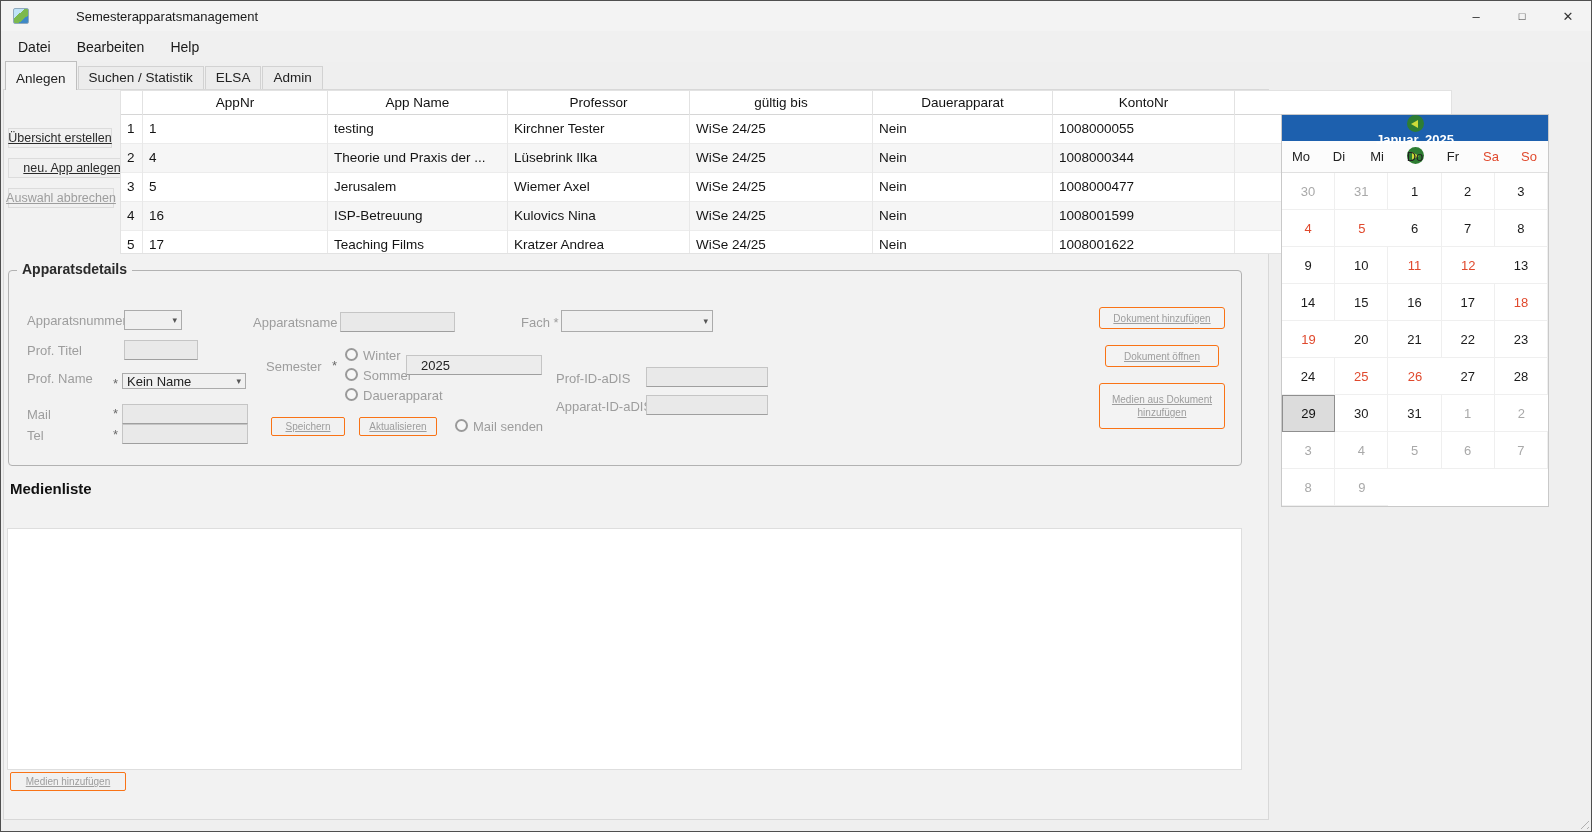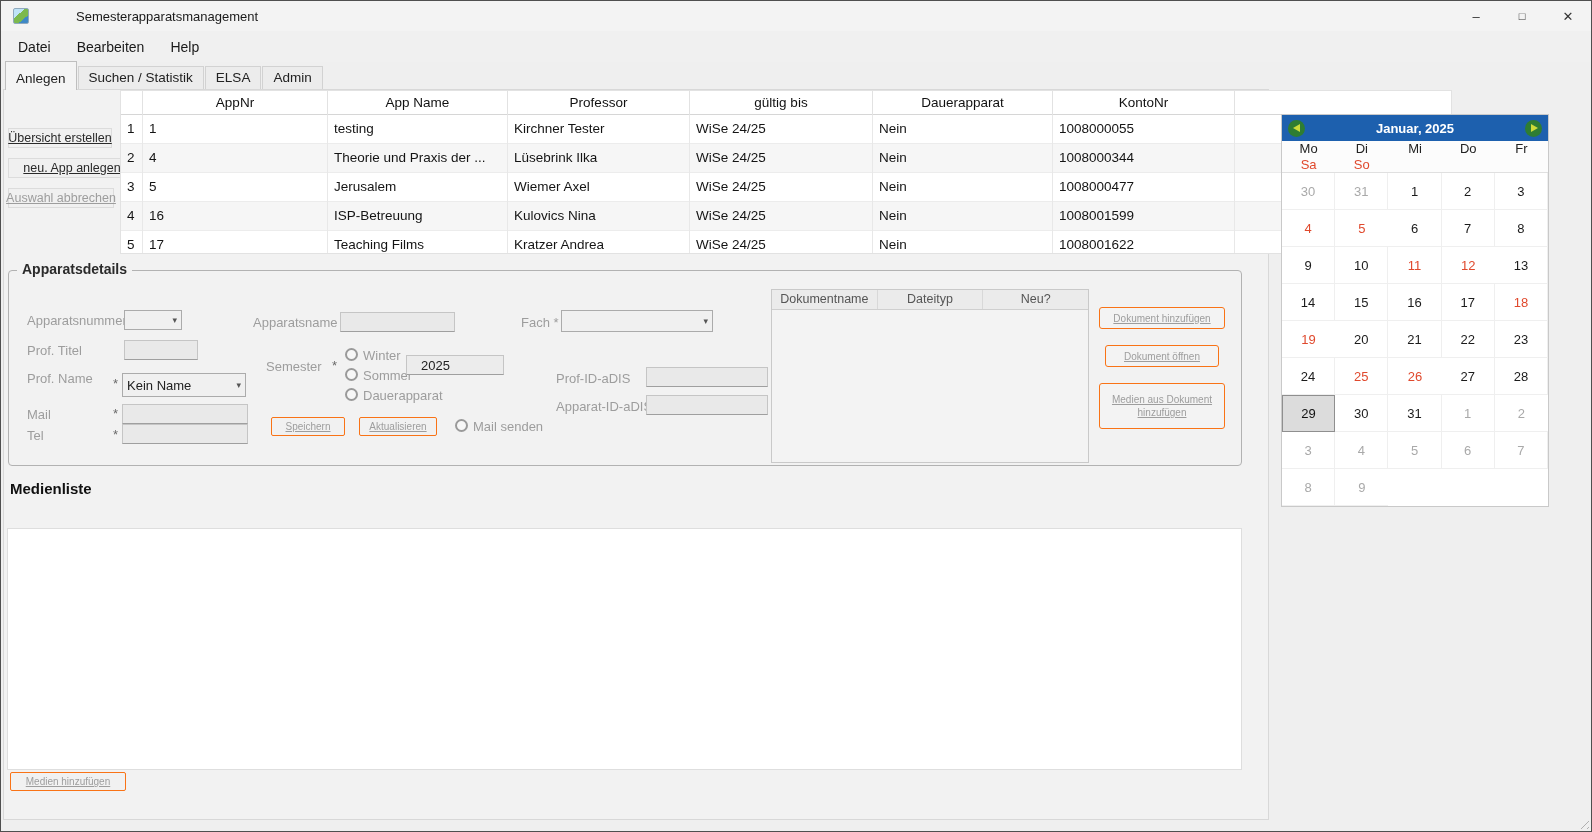--- a/index.html
+++ b/index.html
@@ -65,26 +65,26 @@
   
   .section-title{font-size:15px;font-weight:bold;color:#111;white-space:nowrap;}
   .medien-table{border:1px solid #dedede;background:#fff;}
   .m-head{display:flex;height:20px;border-bottom:1px solid #d4d4d4;background:#fff;}
   .mhc{flex:1;text-align:center;line-height:19px;font-size:12.5px;font-weight:bold;color:#111;border-right:1px solid #e6e6e6;overflow:hidden;white-space:nowrap;cursor:pointer;}
   .mhc:last-child{border-right:none;}
   .m-body{height:220px;background:#fff;}
 
   
   .calendar{position:absolute;left:1280px;top:113px;width:268px;background:#fff;border:1px solid #c9c9c9;}
-  .cal-header{height:26px;background:#1d60ae;display:flex;align-items:center;justify-content:space-between;padding:0 6px;}
+  .cal-header{height:26px;background:#1d60ae;display:flex;align-items:center;justify-content:space-between;padding:0 6px;flex-direction:column;}
   .cal-title{color:#fff;font-weight:bold;font-size:13px;flex:1;text-align:center;}
   .cal-nav{width:17px;height:17px;border-radius:50%;background:#2e7d32;display:flex;align-items:center;justify-content:center;cursor:pointer;flex:0 0 auto;}
   .tri-l{width:0;height:0;border-top:4px solid transparent;border-bottom:4px solid transparent;border-right:7px solid #cddc39;margin-right:1px;}
   .tri-r{width:0;height:0;border-top:4px solid transparent;border-bottom:4px solid transparent;border-left:7px solid #cddc39;margin-left:1px;}
-  .cal-daynames{display:grid;grid-template-columns:repeat(5,1fr);height:32px;border-bottom:1px solid #e0e0e0;background:#fcfcfc;}
+  .cal-daynames{display:grid;grid-template-columns:repeat(7,1fr);height:32px;border-bottom:1px solid #e0e0e0;background:#fcfcfc;}
   .dayname{display:flex;align-items:center;justify-content:center;font-size:13px;color:#222;}
   .dayname.we{color:#e0492d;}
   .cal-grid{display:grid;grid-template-columns:repeat(5,1fr);grid-auto-rows:37px;text-align:right;}
   .cal-cell{display:flex;align-items:center;justify-content:center;font-size:13px;border-right:1px solid #efefef;border-bottom:1px solid #efefef;cursor:pointer;}
   .cal-cell:nth-child(7n){border-right:none;}
   .cal-cell.norm{color:#1b1b1b;}
   .cal-cell.out{color:#a9a9a9;}
   .cal-cell.we{color:#e0492d;}
   .cal-cell.sel{background:#dcdcdc;border:1px solid #8f8f8f;color:#111;}
 
@@ -196,21 +196,21 @@
       <div class="combo ab" style="left:115px;top:39px;width:58px;height:20px;">
         <span class="ctext"></span>
         <span class="carrow">▾</span>
       </div>
 
       <span class="flabel ab" style="left:18px;top:72px;">Prof. Titel</span>
       <div class="tfield ab" style="left:115px;top:69px;width:74px;height:20px;"></div>
 
       <span class="flabel ab" style="left:18px;top:100px;">Prof. Name</span>
       <span class="req ab" style="left:104px;top:105px;">*</span>
-      <div class="combo ab" style="left:113px;top:102px;width:124px;height:24px;">
+      <div class="combo ab" style="left:113px;top:102px;width:124px;height:16px;">
         <span class="ctext">Kein Name</span>
         <span class="carrow">▾</span>
       </div>
 
       <span class="flabel ab" style="left:18px;top:136px;">Mail</span>
       <span class="req ab" style="left:104px;top:135px;">*</span>
       <div class="tfield ab" style="left:113px;top:133px;width:126px;height:20px;"></div>
 
       <span class="flabel ab" style="left:18px;top:157px;">Tel</span>
       <span class="req ab" style="left:104px;top:156px;">*</span>
@@ -228,43 +228,35 @@
       <span class="flabel ab" style="left:257px;top:88px;">Semester</span>
       <span class="req ab" style="left:323px;top:87px;">*</span>
 
       <span class="radio ab" style="left:336px;top:77px;"></span>
       <span class="rlabel ab" style="left:354px;top:77px;">Winter</span>
       <span class="radio ab" style="left:336px;top:97px;"></span>
       <span class="rlabel ab" style="left:354px;top:97px;">Sommer</span>
       <span class="radio ab" style="left:336px;top:117px;"></span>
       <span class="rlabel ab" style="left:354px;top:117px;">Dauerapparat</span>
 
-      <div class="tfield year ab" style="left:397px;top:84px;width:98px;height:20px;">
+      <div class="tfield year ab" style="left:397px;top:84px;width:136px;height:20px;">
         <span>2025</span>
       </div>
 
       <span class="flabel ab" style="left:547px;top:100px;">Prof-ID-aDIS</span>
       <div class="tfield ab" style="left:637px;top:96px;width:122px;height:20px;"></div>
 
       <span class="flabel ab" style="left:547px;top:128px;">Apparat-ID-aDIS</span>
       <div class="tfield ab" style="left:637px;top:124px;width:122px;height:20px;"></div>
 
       <div class="btn ab" style="left:262px;top:146px;width:74px;height:19px;">Speichern</div>
       <div class="btn ab" style="left:350px;top:146px;width:78px;height:19px;">Aktualisieren</div>
       <span class="radio ab" style="left:446px;top:148px;"></span>
       <span class="rlabel ab" style="left:464px;top:148px;">Mail senden</span>
 
-      <div class="doc-table ab" style="left:762px;top:18px;width:318px;height:174px;">
-        <div class="doc-head">
-          <div class="dhc">Dokumentname</div>
-          <div class="dhc">Dateityp</div>
-          <div class="dhc last">Neu?</div>
-        </div>
-        <div class="doc-body"></div>
-      </div>
 
       <div class="btn docbtn ab" style="left:1090px;top:36px;width:126px;height:22px;">Dokument hinzufügen</div>
       <div class="btn docbtn ab" style="left:1096px;top:74px;width:114px;height:22px;">Dokument öffnen</div>
       <div class="btn docbtn multi ab" style="left:1090px;top:112px;width:126px;height:46px;">Medien aus Dokument hinzufügen</div>
     </div>
 
     <span class="section-title ab" style="left:6px;top:390px;">Medienliste</span>
 
     <div class="medien-table ab" style="left:3px;top:438px;width:1235px;height:242px;">
       <div class="m-body"></div>

